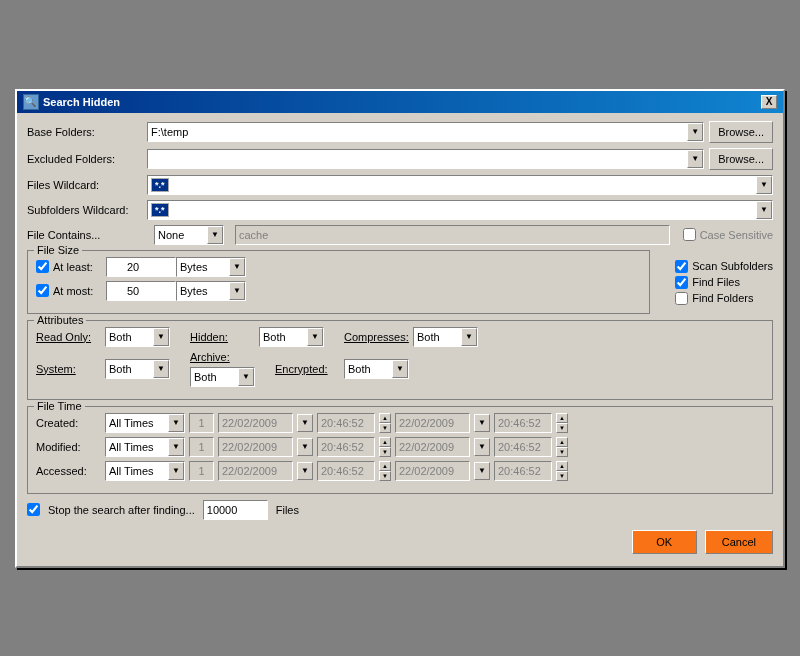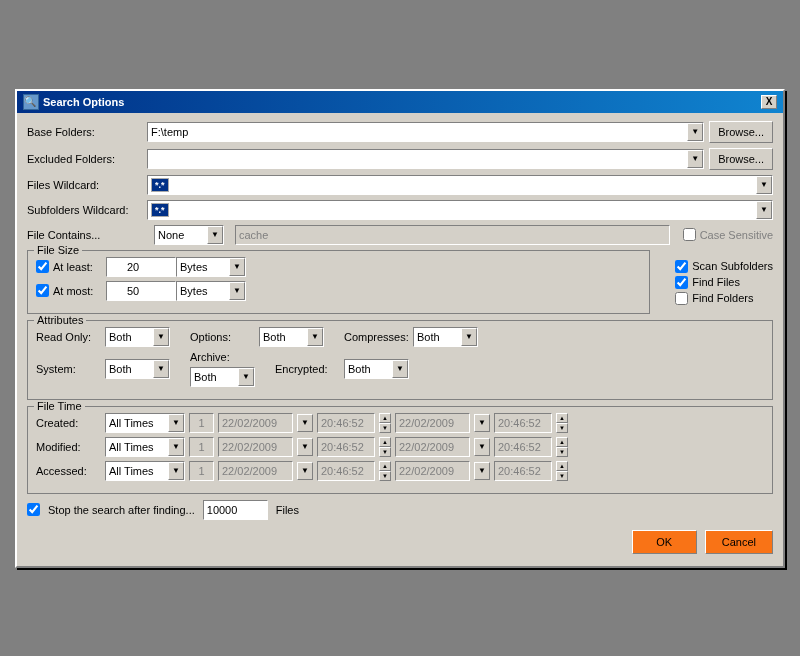--- a/index.html
+++ b/index.html
@@ -204,20 +204,21 @@
       gap: 10px;
       margin-bottom: 4px;
     }
     .attr-item {
       display: flex;
       align-items: center;
       gap: 4px;
     }
     .attr-label {
       min-width: 65px;
+      text-decoration: underline;
     }
     .small-select {
       width: 65px;
       padding-right: 18px;
     }
     .file-contains-row {
       display: flex;
       align-items: center;
       margin-bottom: 5px;
       gap: 7px;
@@ -392,21 +393,21 @@
     }
   </style>
 </head>
 <body>
 
 <div class="dialog">
 
   <div class="title-bar">
     <div class="title-bar-left">
       <div class="title-icon">🔍</div>
-      <span>Search Options</span>
+      <span>Search Hidden</span>
     </div>
     <div class="close-btn">X</div>
   </div>
 
   <div class="dialog-body">
 
     <div class="form-row">
       <span class="label">Base Folders:</span>
       <div class="combo-with-arrow full-combo">
         <div class="inset-box" style="flex:1;">
@@ -524,21 +525,21 @@
         <div class="attr-item">
           <span class="attr-label">Read Only:</span>
           <div style="position:relative;display:inline-flex;">
             <select class="small-select">
               <option>Both</option><option>Yes</option><option>No</option>
             </select>
             <div class="combo-arrow">▼</div>
           </div>
         </div>
         <div class="attr-item" style="margin-left:10px;">
-          <span class="attr-label">Options:</span>
+          <span class="attr-label">Hidden:</span>
           <div style="position:relative;display:inline-flex;">
             <select class="small-select">
               <option>Both</option><option>Yes</option><option>No</option>
             </select>
             <div class="combo-arrow">▼</div>
           </div>
         </div>
         <div class="attr-item" style="margin-left:10px;">
           <span class="attr-label">Compresses:</span>
           <div style="position:relative;display:inline-flex;">

